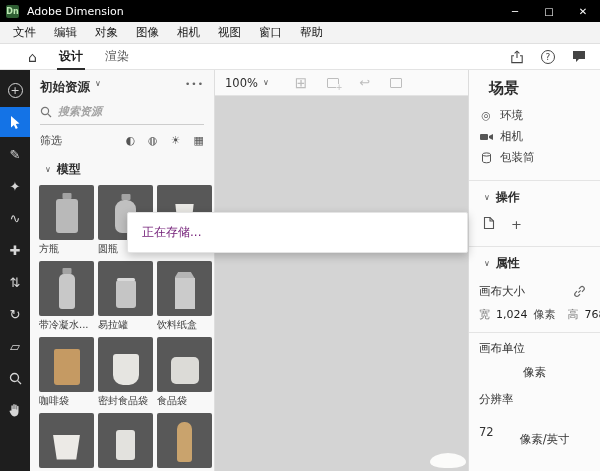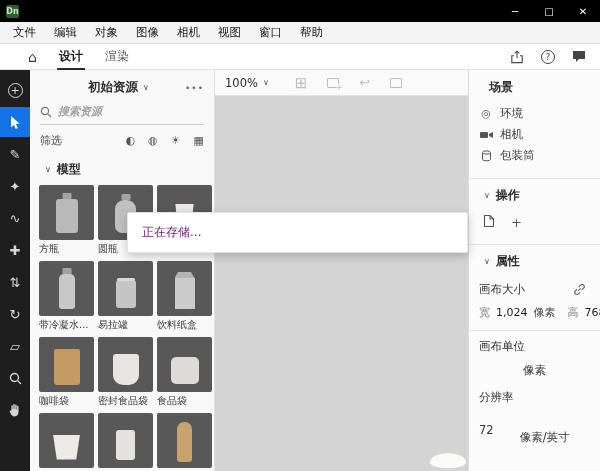--- a/index.html
+++ b/index.html
@@ -28,21 +28,21 @@
   .help-circle{width:14px;height:14px;border:1px solid #444;border-radius:50%;font-size:9px;display:flex;align-items:center;justify-content:center;color:#444;}
 
   
   .tools{position:absolute;top:70px;left:0;width:30px;bottom:0;background:#1e1e1e;display:flex;flex-direction:column;align-items:center;padding-top:5px;}
   .tool{width:30px;height:30px;margin-bottom:2px;display:flex;align-items:center;justify-content:center;color:#d6d6d6;font-size:13px;flex:none;}
   .tool.active{background:#1473e6;color:#fff;}
   .circle-plus{width:15px;height:15px;border:1px solid #d6d6d6;border-radius:50%;display:flex;align-items:center;justify-content:center;font-size:11px;line-height:1;}
 
   
   .assets{position:absolute;top:70px;left:30px;width:185px;bottom:0;background:#f8f8f8;border-right:1px solid #dedede;overflow:hidden;}
-  .assets-header{display:flex;align-items:center;padding:9px 10px 5px 10px;margin-left:48px;}
+  .assets-header{display:flex;padding:9px 10px 5px 10px;}
   .assets-title{font-size:12.5px;font-weight:bold;color:#2c2c2c;}
   .chev{font-size:8px;color:#555;margin-left:5px;}
   .assets-menu{margin-left:auto;font-size:9px;color:#666;letter-spacing:1px;}
   .search{display:flex;align-items:center;margin:3px 10px 0 10px;border-bottom:1px solid #cdcdcd;padding-bottom:5px;}
   .search svg{margin-right:6px;}
   .search-ph{font-size:11px;font-style:italic;color:#a3a3a3;font-weight:bold;}
   .filters{display:flex;align-items:center;margin:8px 10px 0 10px;}
   .filter-label{font-size:11px;color:#3f3f3f;}
   .filter-icons{margin-left:auto;display:flex;gap:13px;color:#555;font-size:11px;align-items:center;}
   .models-header{display:flex;align-items:center;margin:13px 10px 4px 10px;}
@@ -77,21 +77,21 @@
   .mini-frame.plus::after{content:"+";position:absolute;right:-4px;bottom:-5px;font-size:8px;color:#bdbdbd;background:#fafafa;line-height:1;}
   .canvas{position:absolute;top:96px;left:215px;width:253px;bottom:0;background:#d4d4d4;}
   .canvas-object{position:absolute;right:2px;bottom:3px;width:36px;height:15px;background:#fbfbfa;border-radius:50% 50% 40% 40%/60% 60% 40% 40%;}
 
   
   .toast{position:absolute;left:127px;top:212px;width:341px;height:41px;background:#ffffff;border:1px solid #e4e4e4;box-shadow:0 3px 10px rgba(0,0,0,0.22);display:flex;align-items:center;z-index:50;border-radius:2px;}
   .toast-text{font-size:12px;color:#701a75;margin-left:14px;}
 
   
   .right{position:absolute;top:70px;left:468px;width:132px;bottom:0;background:#fbfbfb;border-left:1px solid #dcdcdc;overflow:hidden;}
-  .scene-title{font-size:12px;font-weight:bold;color:#2c2c2c;padding:9px 0 7px 20px;}
+  .scene-title{font-size:15px;font-weight:bold;color:#2c2c2c;padding:9px 0 7px 20px;}
   .scene-item{display:flex;align-items:center;padding:3px 0 3px 10px;font-size:11.5px;color:#3a3a3a;gap:7px;}
   .scene-icon{width:14px;display:flex;justify-content:center;color:#555;font-size:11px;line-height:1;}
   .rp-divider{border-top:1px solid #e4e4e4;margin-top:12px;}
   .sec-header{display:flex;align-items:center;padding:8px 0 4px 10px;gap:6px;}
   .sec-title{font-size:12px;font-weight:bold;color:#2c2c2c;}
   .actions-icons{display:flex;gap:16px;padding:5px 0 8px 13px;color:#555;align-items:center;}
   .plus-glyph{font-size:13px;color:#555;line-height:1;}
   .prop-label-row{display:flex;align-items:center;padding:8px 10px 0 10px;}
   .prop-label{font-size:11.5px;color:#333;}
   .prop-label-row svg{margin-left:auto;margin-right:4px;}
@@ -103,20 +103,21 @@
   .res-row{display:flex;align-items:center;padding:9px 0 0 10px;font-size:11.5px;color:#333;}
   .res-unit{margin-left:26px;margin-top:16px;}
 </style>
 </head>
 <body>
 
 <div class="app">
 
   <div class="titlebar">
     <div class="app-logo">Dn</div>
+    <div class="win-title">Adobe Dimension</div>
     <div class="win-controls">
       <div class="win-btn">─</div>
       <div class="win-btn">□</div>
       <div class="win-btn">✕</div>
     </div>
   </div>
 
   <div class="menubar">
     <span class="menu-item">文件</span>
     <span class="menu-item">编辑</span>

